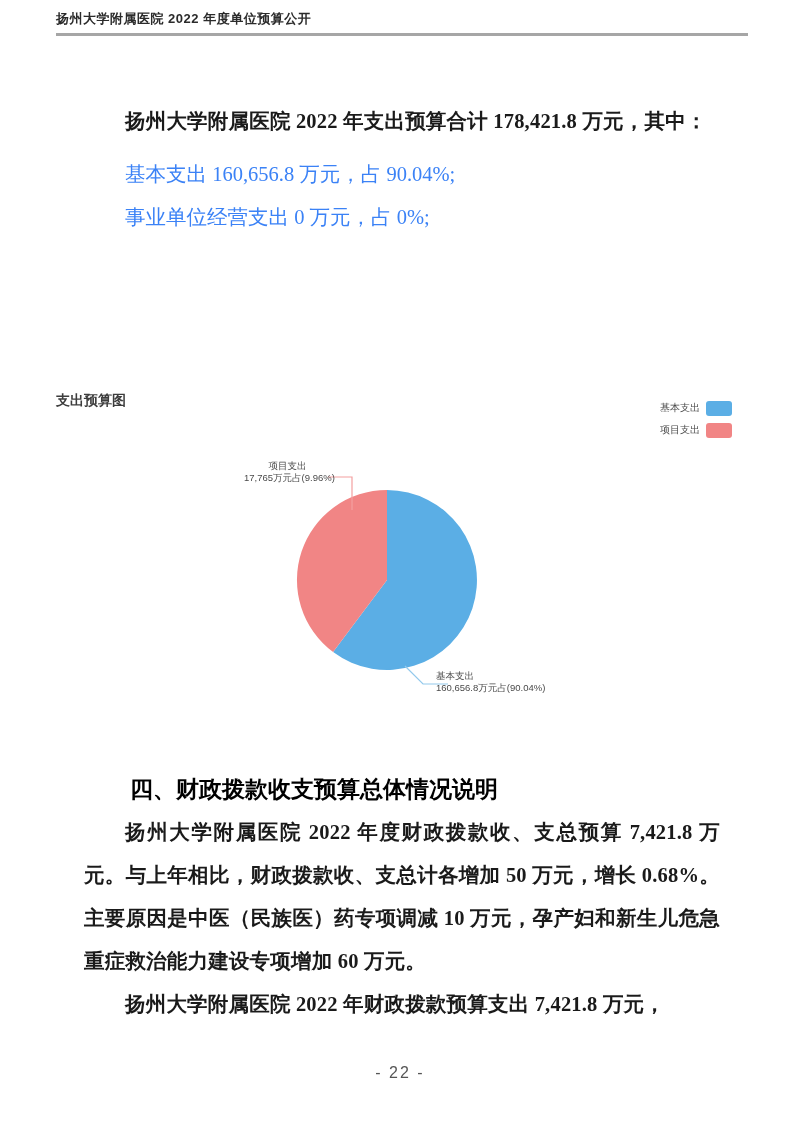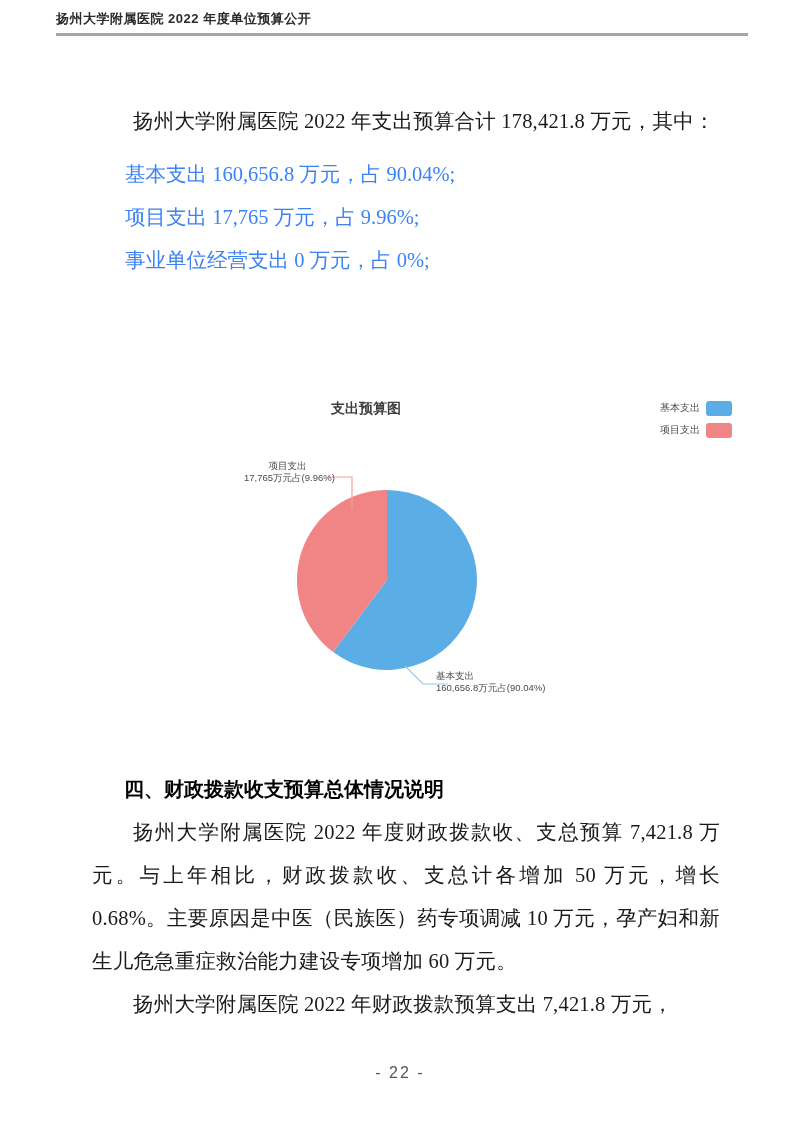--- a/index.html
+++ b/index.html
@@ -43,64 +43,65 @@
   }
 
   
   .body-block {
     position: absolute;
     left: 84px;
     top: 100px;
     width: 636px;
   }
   p.para {
-    margin: 0 0 0 8px;
+    margin: 0 0 0 0;
     font-size: 20.5px;
     line-height: 43px;
     text-align: justify;
     text-justify: inter-ideograph;
     letter-spacing: 0.2px;
     color: #1a1a1a;
+    font-weight: bold;
   }
   p.para.indent {
     text-indent: 2em;
   }
   .line {
     font-size: 20.5px;
     line-height: 43px;
     text-indent: 2em;
     color: #3b82f6;
     white-space: nowrap;
   }
   h2.section {
     margin: 0;
-    font-size: 20px;
+    font-size: 23px;
     line-height: 43px;
     font-weight: 700;
     text-indent: 2em;
     color: #000;
     white-space: nowrap;
   }
 
   .gap-sm { height: 10px; }
 
   
   .chart {
     position: absolute;
     left: 56px;
     top: 392px;
     width: 692px;
     height: 320px;
   }
   .chart-title {
     position: absolute;
     left: 0;
-    top: 8px;
+    top: 0;
     width: 620px;
-    text-align: center;
+    text-align: left;
     font-family: "Liberation Sans", "DejaVu Sans", sans-serif;
     font-size: 14px;
     font-weight: 700;
     color: #3d3d3d;
   }
   .legend {
     position: absolute;
     right: 16px;
     top: 8px;
     width: 96px;
@@ -169,21 +170,20 @@
     <div class="header-rule"></div>
   </div>
 
   <div class="body-block">
 
     <p class="para indent">扬州大学附属医院 2022 年支出预算合计 178,421.8 万元，其中：</p>
 
     <div class="gap-sm"></div>
 
     <div class="line">基本支出 160,656.8 万元，占 90.04%;</div>
-    <div class="line">项目支出 17,765 万元，占 9.96%;</div>
     <div class="line">事业单位经营支出 0 万元，占 0%;</div>
   </div>
 
   <div class="chart">
 
     <div class="chart-title">支出预算图</div>
 
     <div class="legend">
       <div class="legend-row">
         <span class="legend-label">基本支出</span>

